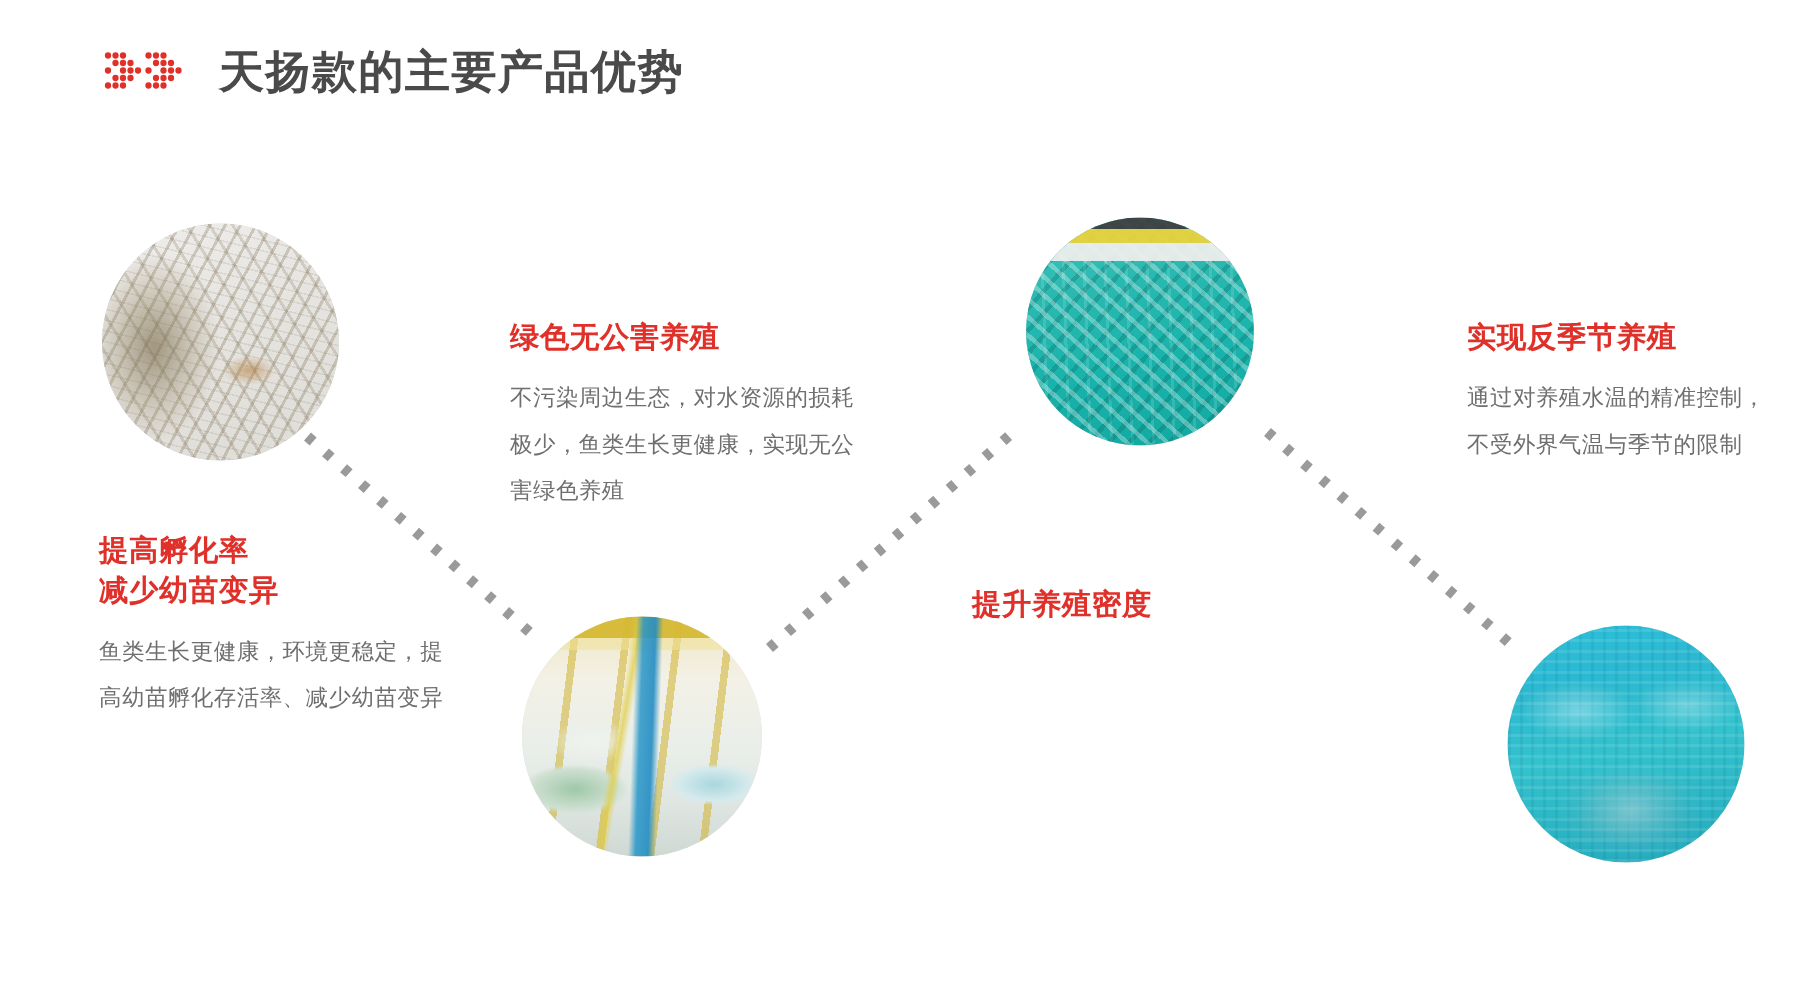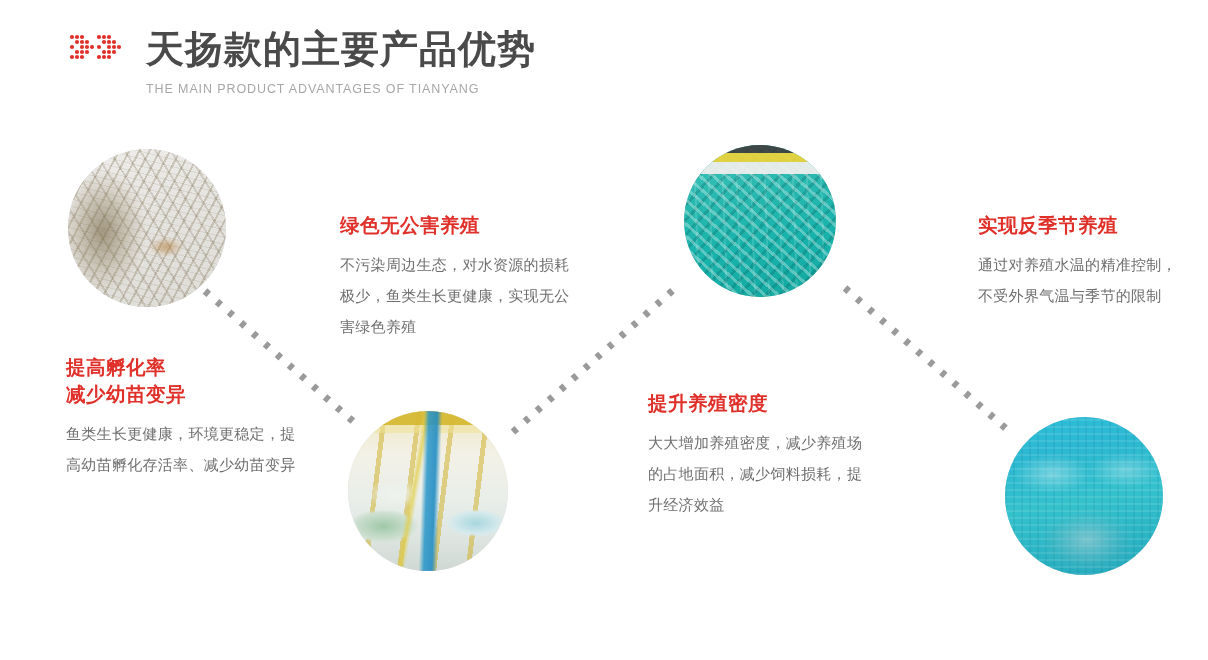--- a/index.html
+++ b/index.html
@@ -34,21 +34,21 @@
     height: 46px;
   }
   .logo-mark {
     width: 62px;
     height: 34px;
     margin-right: 16px;
     flex: none;
     display: block;
   }
   .header-title {
-    font-size: 38px;
+    font-size: 30px;
     font-weight: 700;
     color: #4a4a4a;
     letter-spacing: 1px;
     line-height: 34px;
     white-space: nowrap;
   }
   .header-sub {
     margin-left: 78px;
     margin-top: 10px;
     font-size: 12.5px;
@@ -179,21 +179,20 @@
             <circle cx="41" cy="20" r="2.1"></circle>
             <circle cx="46" cy="20" r="2.1"></circle>
           <circle cx="31" cy="25" r="2.1"></circle>
             <circle cx="36" cy="25" r="2.1"></circle>
             <circle cx="41" cy="25" r="2.1"></circle>
           <circle cx="31" cy="15" r="2.1"></circle>
         </g>
       </svg>
       <div class="header-title">天扬款的主要产品优势</div>
     </div>
-    <div class="header-sub">THE MAIN PRODUCT ADVANTAGES OF TIANYANG</div>
   </div>
 
   <svg class="connector" style="left:0;top:0;width:1208px;height:660px;" viewBox="0 0 1208 660">
     <line x1="205" y1="291" x2="356" y2="424" stroke="#9a9a9a" stroke-width="7" stroke-linecap="butt" stroke-dasharray="5 11"></line>
     <line x1="513" y1="432" x2="680" y2="284" stroke="#9a9a9a" stroke-width="7" stroke-linecap="butt" stroke-dasharray="5 11"></line>
     <line x1="845" y1="288" x2="1010" y2="432" stroke="#9a9a9a" stroke-width="7" stroke-linecap="butt" stroke-dasharray="5 11"></line>
   </svg>
 
   <div class="photo photo-larvae" style="left:68px;top:149px;width:158px;height:158px;">
     <div class="inner"></div>
@@ -219,21 +218,20 @@
     <p>鱼类生长更健康，环境更稳定，提高幼苗孵化存活率、减少幼苗变异</p>
   </div>
 
   <div class="block" style="left:340px;top:200px;width:232px;">
     <h3>绿色无公害养殖</h3>
     <p>不污染周边生态，对水资源的损耗极少，鱼类生长更健康，实现无公害绿色养殖</p>
   </div>
 
   <div class="block" style="left:648px;top:378px;width:222px;">
     <h3>提升养殖密度</h3>
-    <p>大大增加养殖密度，减少养殖场的占地面积，减少饲料损耗，提升经济效益</p>
   </div>
 
   <div class="block" style="left:978px;top:200px;width:212px;">
     <h3>实现反季节养殖</h3>
     <p>通过对养殖水温的精准控制，不受外界气温与季节的限制</p>
   </div>
 
 </div>
 
 </body></html>

